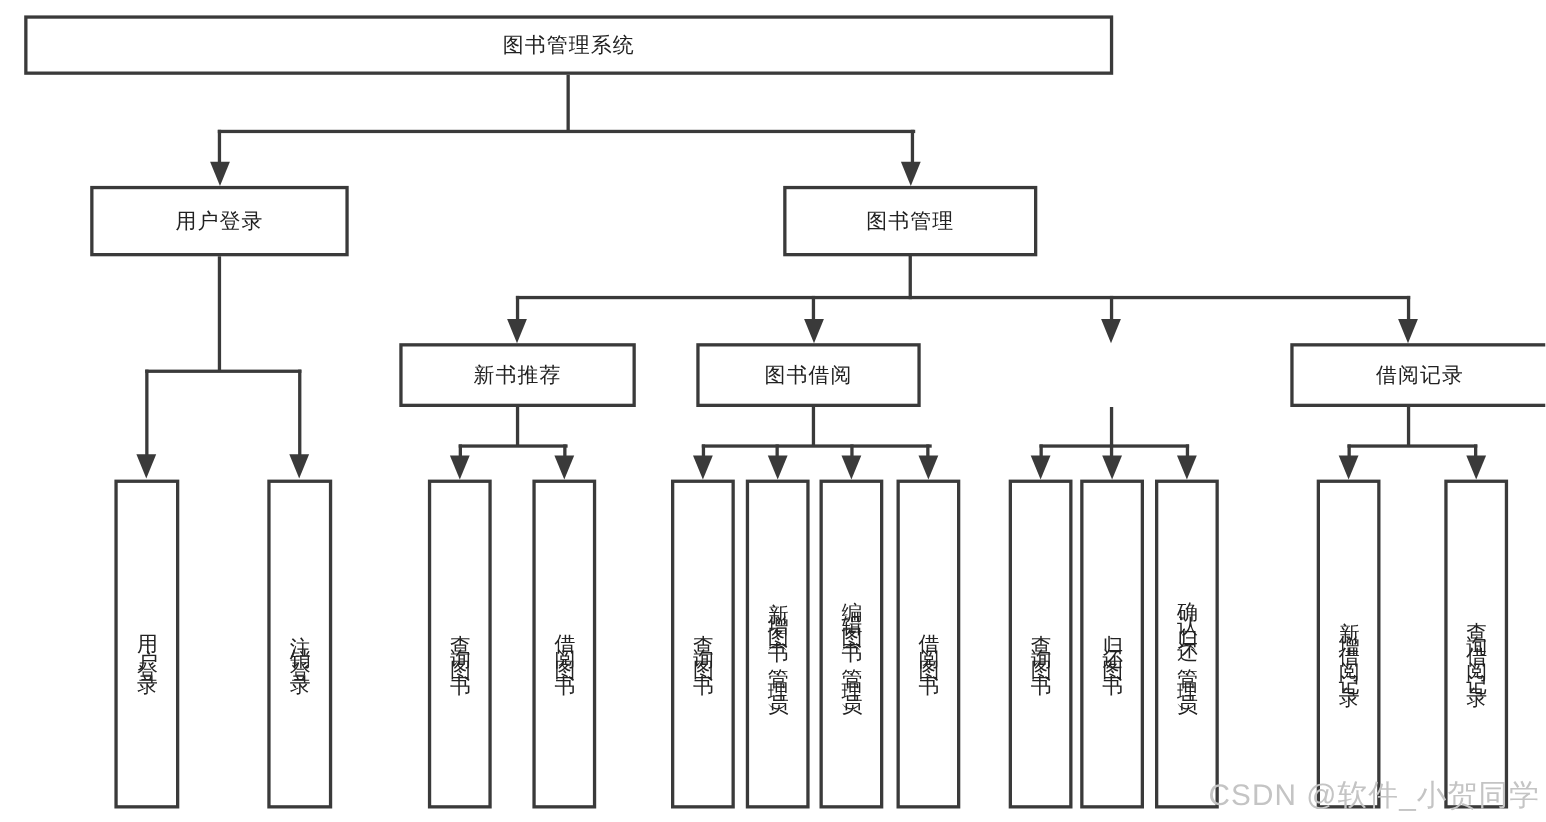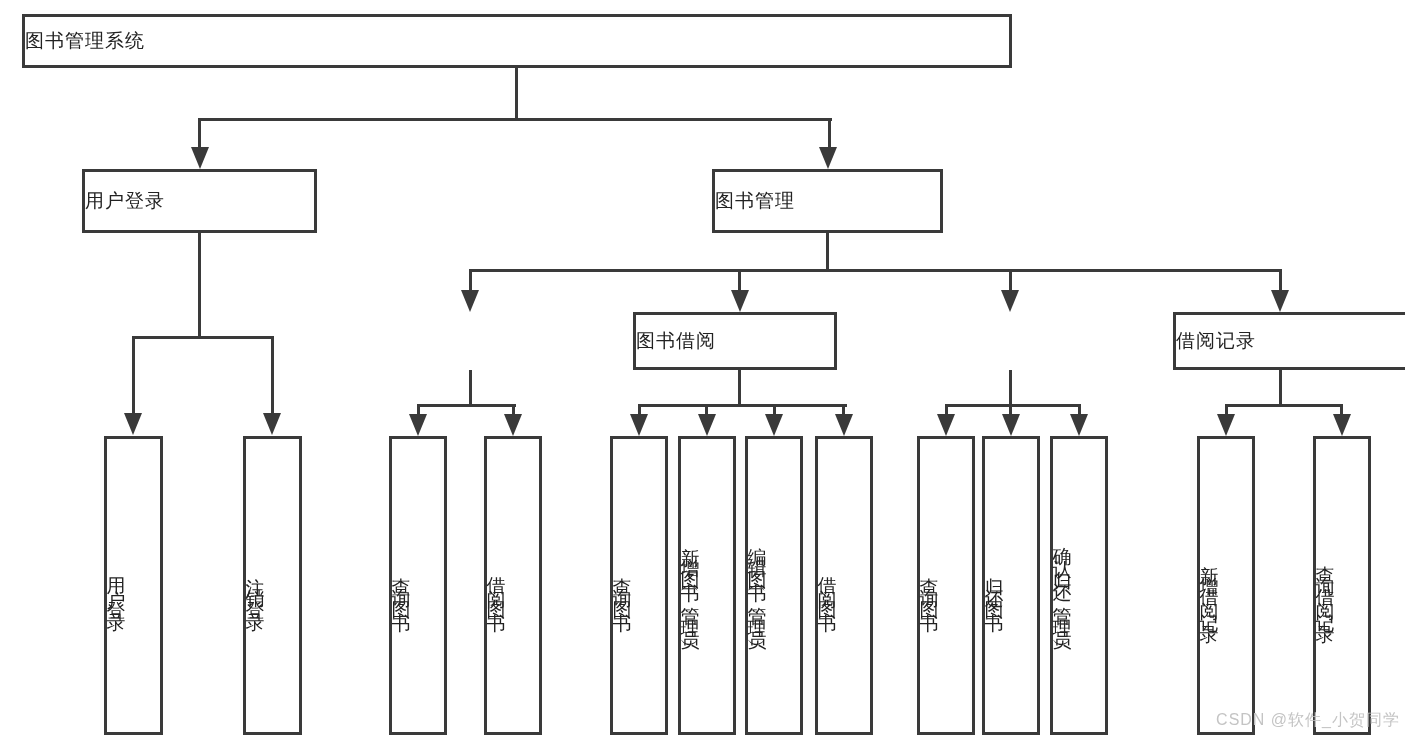--- a/index.html
+++ b/index.html
@@ -11,43 +11,43 @@
     background: #ffffff;
     overflow: hidden;
   }
   .node {
     position: absolute;
     box-sizing: border-box;
     border: 3px solid #3a3a3a;
     background: #ffffff;
     display: flex;
     align-items: center;
-    justify-content: flex-start;
+    justify-content: center;
     color: #222222;
   }
   .h-node { font-size: 19px; letter-spacing: 1px; white-space: nowrap; }
   .v-node { font-size: 19px; }
   .v-node .vtext {
     writing-mode: vertical-rl;
     letter-spacing: 12px;
     line-height: 1;
   }
   .line { position: absolute; background: #3a3a3a; }
   .arrow {
     position: absolute;
     width: 0; height: 0;
     border-left: 9px solid transparent;
     border-right: 9px solid transparent;
     border-top: 22px solid #3a3a3a;
   }
   .watermark {
     position: absolute;
     right: 5px;
-    bottom: 16px;
-    font-size: 16px;
+    bottom: 6px;
+    font-size: 27px;
     color: #c4c4c4;
     letter-spacing: 1px;
     z-index: 5;
     white-space: nowrap;
   }
 </style>
 </head>
 <body>
 
 <div class="canvas">
@@ -57,20 +57,23 @@
   </div>
 
   <div class="node h-node" style="left:82px; top:169px; width:235px; height:64px;">
     <span>用户登录</span>
   </div>
 
   <div class="node h-node" style="left:712px; top:169px; width:231px; height:64px;">
     <span>图书管理</span>
   </div>
 
+  <div class="node h-node" style="left:363px; top:312px; width:215px; height:58px;">
+    <span>新书推荐</span>
+  </div>
 
   <div class="node h-node" style="left:633px; top:312px; width:204px; height:58px;">
     <span>图书借阅</span>
   </div>
 
 
   <div class="node h-node" style="left:1173px; top:312px; width:236px; height:58px;">
     <span>借阅记录</span>
   </div>
 

